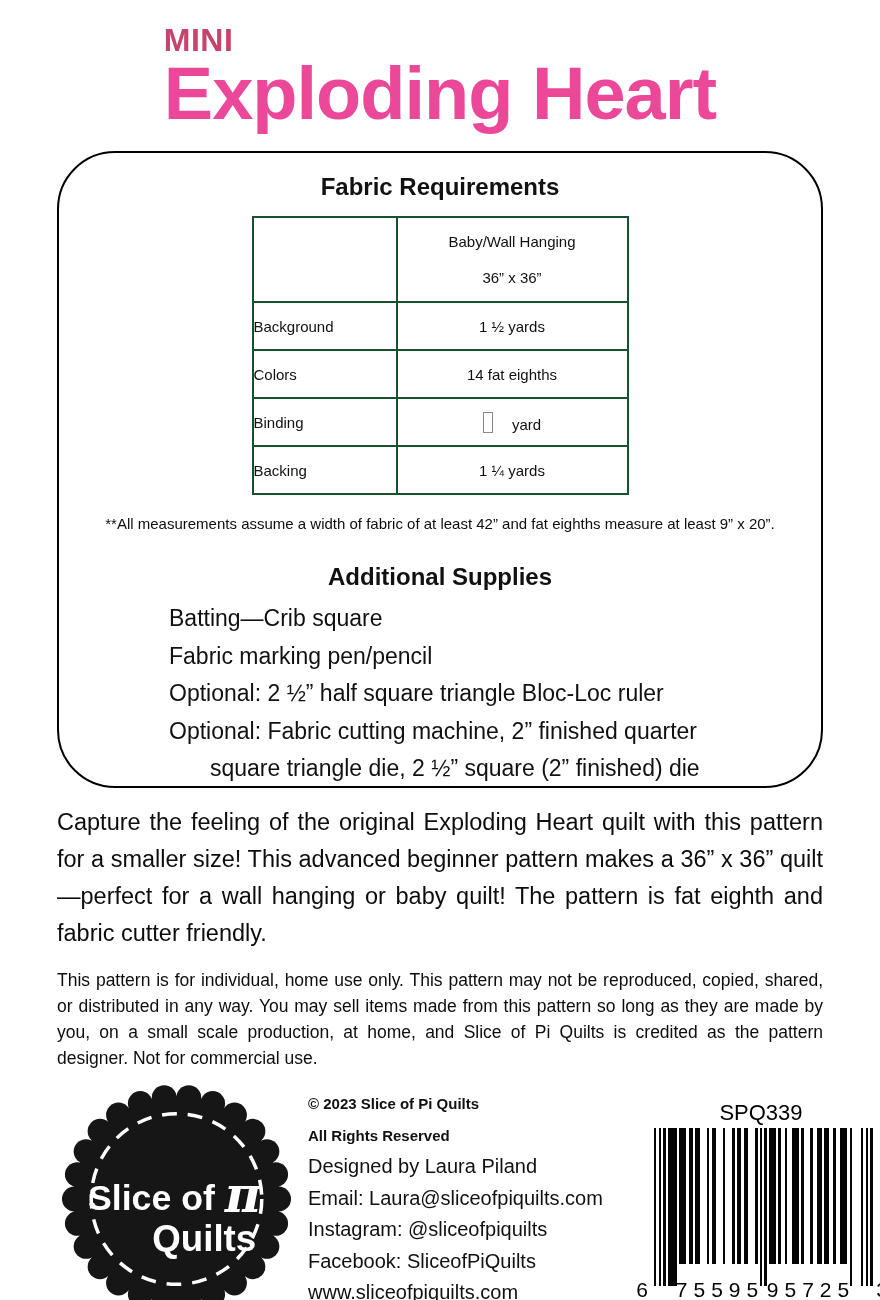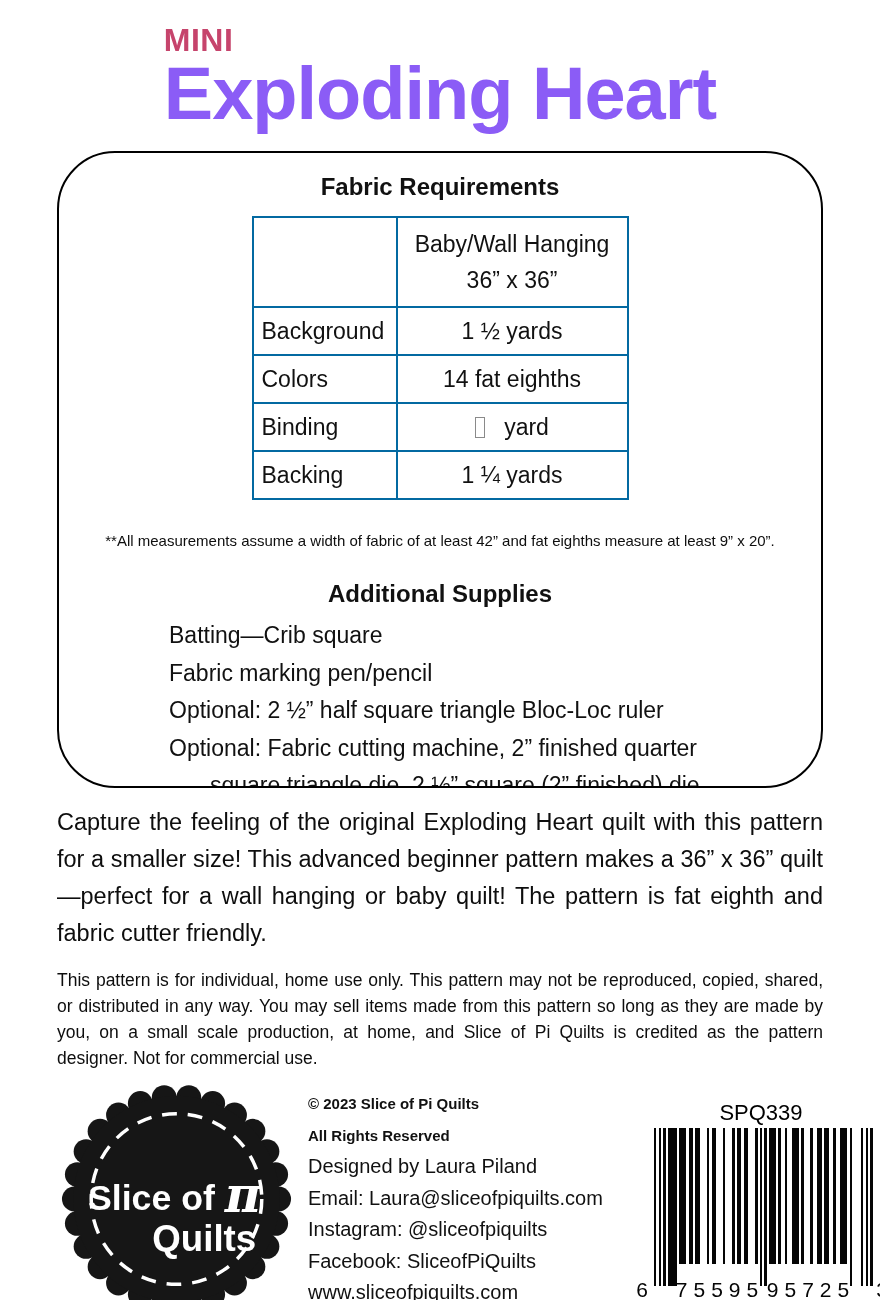--- a/index.html
+++ b/index.html
@@ -12,31 +12,31 @@
   .title-wrap { width:fit-content; margin:24px auto 0; text-align:left; }
   .title-mini  { font-size:32px; font-weight:bold; line-height:1; letter-spacing:.5px; }
   .title-main  { font-size:74px; font-weight:bold; line-height:.95; letter-spacing:-1px; margin-top:3px; }
   
   .req-box {
     width:766px; height:637px; margin:22px auto 0; border:2px solid #000;
     border-radius:58px; padding:20px 0 0; overflow:hidden;
   }
   .sec-heading { font-size:24px; font-weight:bold; text-align:center; margin:0; }
   table.fabric { border-collapse:collapse; margin:15px auto 0; }
-  table.fabric td { border:2px solid #0369a1; font-size:23px; padding:8px; }
+  table.fabric td { border:2px solid #14532d; font-size:15px; padding:0; }
   td.c-label { width:144px; padding-left:9px; }
   td.c-value { width:231px; text-align:center; }
   tr.hdr td { height:85px; }
   tr.hdr .hline { line-height:36px; }
   tr.data td { height:48px; }
   .tofu {
     display:inline-block; width:10px; height:21px; border:1.5px solid #8a8a8a;
     vertical-align:-3px; margin-right:19px;
   }
-  .footnote { font-size:15px; text-align:center; margin-top:32px; color:#0e0e0e; }
+  .footnote { font-size:15px; text-align:center; margin-top:20px; color:#0e0e0e; }
   .supplies-heading { margin-top:31px; }
   .supplies { margin:9px 20px 0 110px; font-size:23px; line-height:37.5px; }
   .supply-indent { padding-left:41px; }
   
   .description { margin:16px 57px 0; font-size:23.5px; line-height:37px; text-align:justify; color:#0d0d0d; }
   .legal { margin:15px 57px 0; font-size:17.5px; line-height:26px; text-align:justify; color:#0d0d0d; }
   
   .footer { display:flex; align-items:flex-start; margin:9px 30px 0 55px; }
   .logo-wrap { width:243px; flex:0 0 auto; }
   .logo-wrap svg { display:block; width:243px; height:238px; }
@@ -44,21 +44,21 @@
   .contact .bold { font-weight:bold; font-size:15px; }
   .barcode-wrap { margin-left:auto; padding-top:20px; width:264px; text-align:center; }
   .barcode-label { font-size:22px; margin:0 0 2px; color:#000; }
   .barcode-wrap svg { display:block; width:262px; height:172px; }
 </style>
 </head>
 <body>
 
 <div class="title-wrap">
   <div class="title-mini" style="color: rgb(198, 68, 108);">MINI</div>
-  <div class="title-main" style="color: #8b5cf6;">Exploding Heart</div>
+  <div class="title-main" style="color: #ec4899;">Exploding Heart</div>
 </div>
 
 <div class="req-box">
   <h2 class="sec-heading">Fabric Requirements</h2>
 
   <table class="fabric">
     <tbody>
       <tr class="hdr">
         <td class="c-label"></td>
         <td class="c-value">

